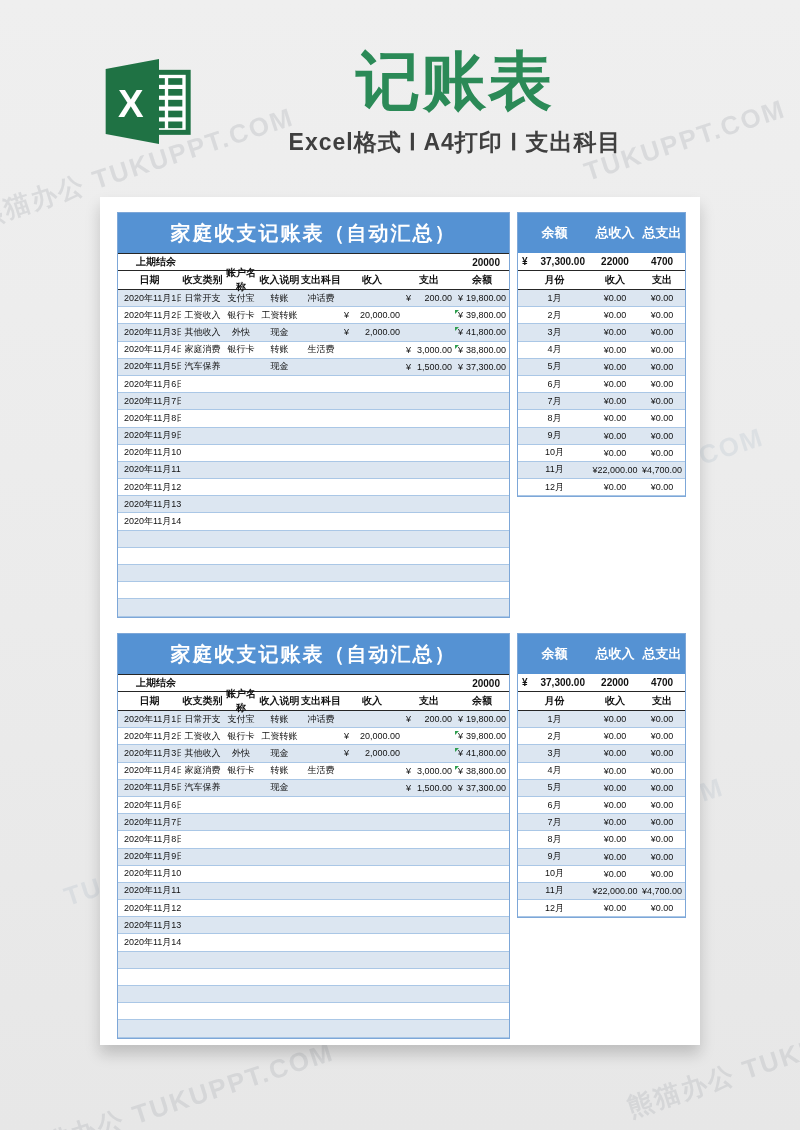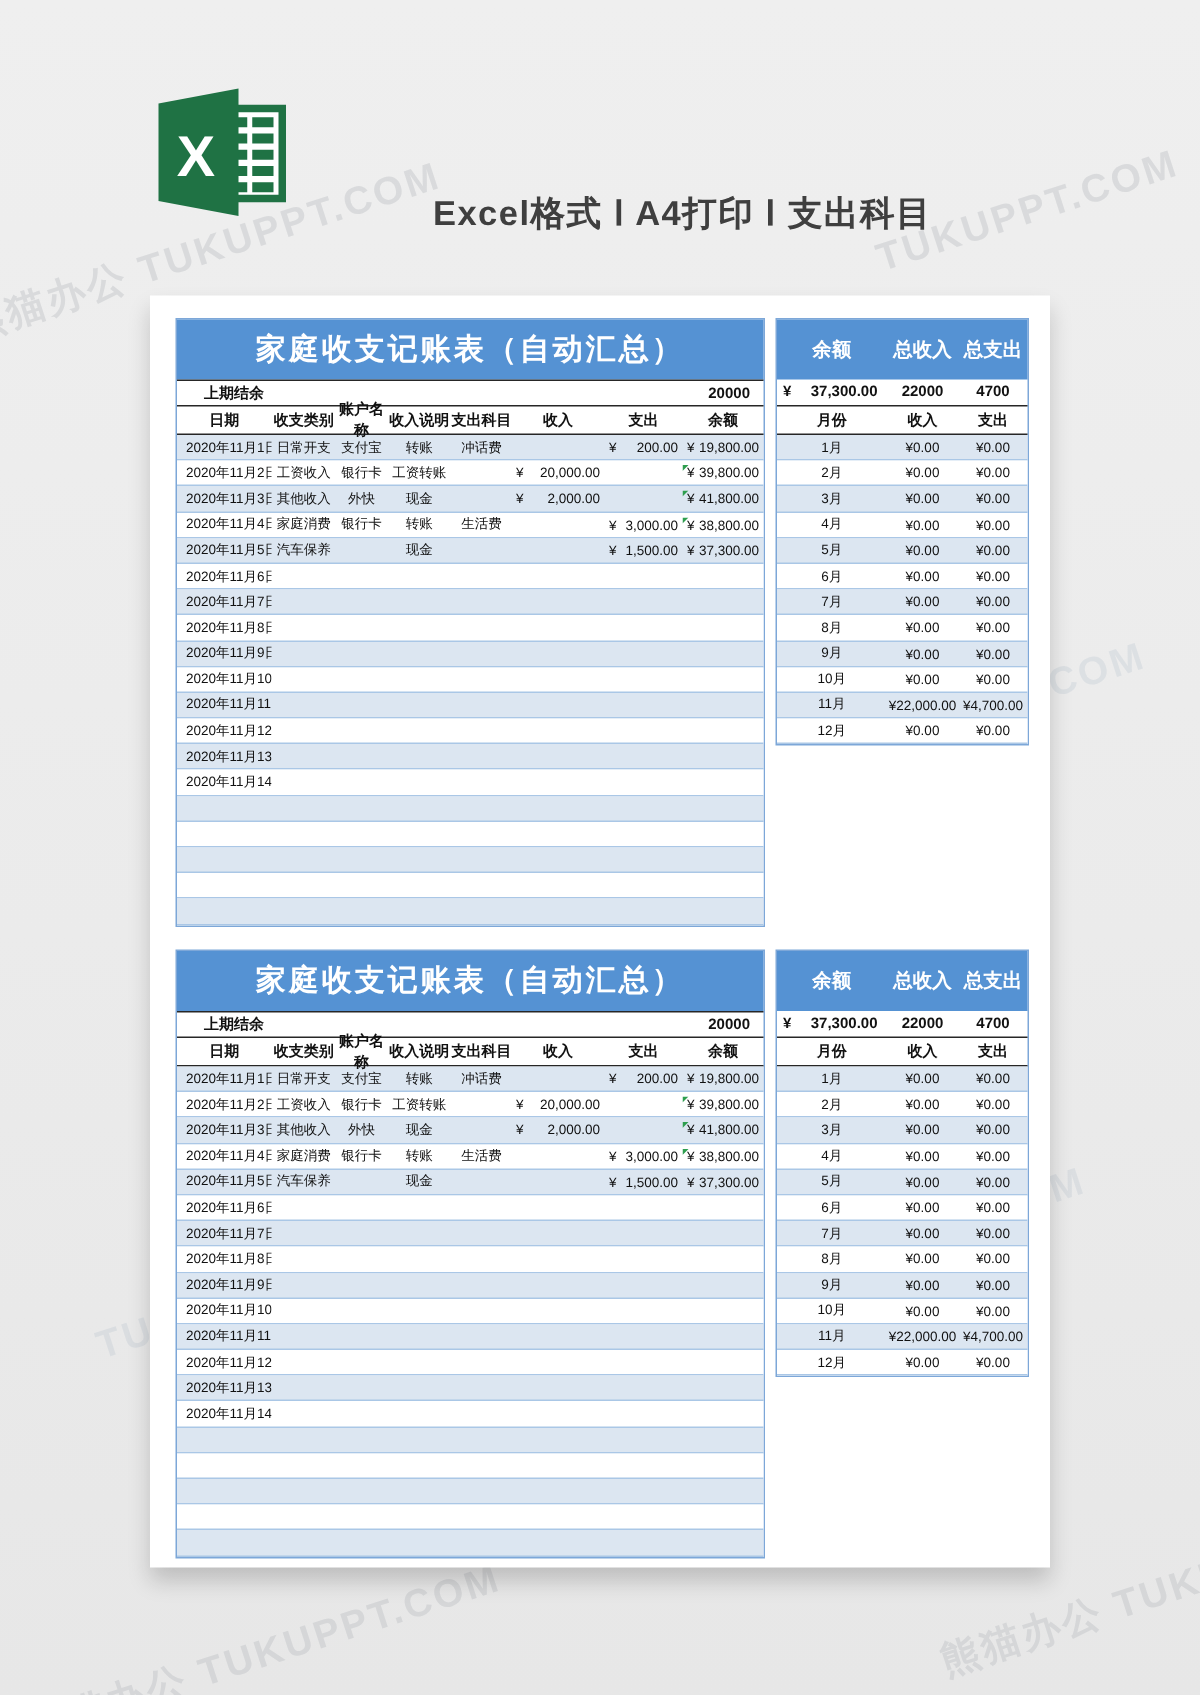--- a/index.html
+++ b/index.html
@@ -110,20 +110,21 @@
       <rect x="70" y="53" width="9" height="8"></rect>
         <rect x="83" y="53" width="17" height="8"></rect>
       <rect x="70" y="66" width="9" height="8"></rect>
         <rect x="83" y="66" width="17" height="8"></rect>
       <rect x="70" y="79" width="9" height="8"></rect>
         <rect x="83" y="79" width="17" height="8"></rect>
     </g>
     <polygon points="8,16 72,4 72,106 8,94" fill="#1f7244"></polygon>
     <text x="38" y="74" text-anchor="middle" font-family="Liberation Sans, sans-serif" font-size="46" font-weight="bold" fill="#ffffff">X</text>
   </svg>
+  <div class="hero-title">记账表</div>
   <div class="hero-sub">Excel格式 Ⅰ A4打印 Ⅰ 支出科目</div>
 
   <div class="panel"></div>
 
   <div class="section sec-0" id="section-0">
       <div class="mtable">
         <div class="ttl">家庭收支记账表（自动汇总）</div>
         <div class="prevrow">
           <span>上期结余</span>
           <span>20000</span>

